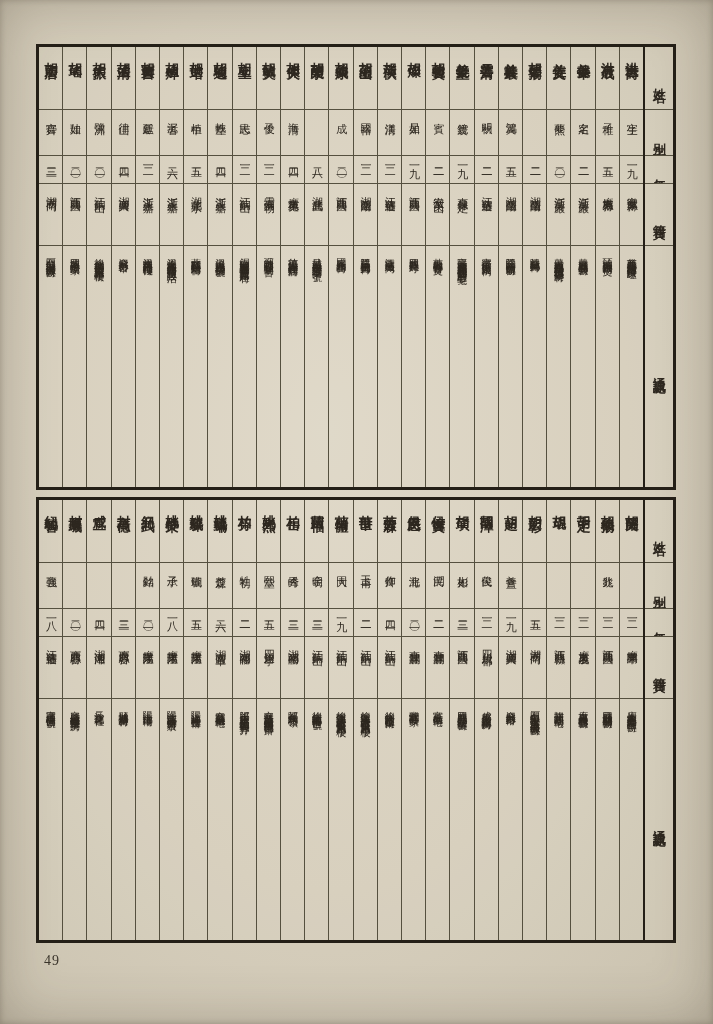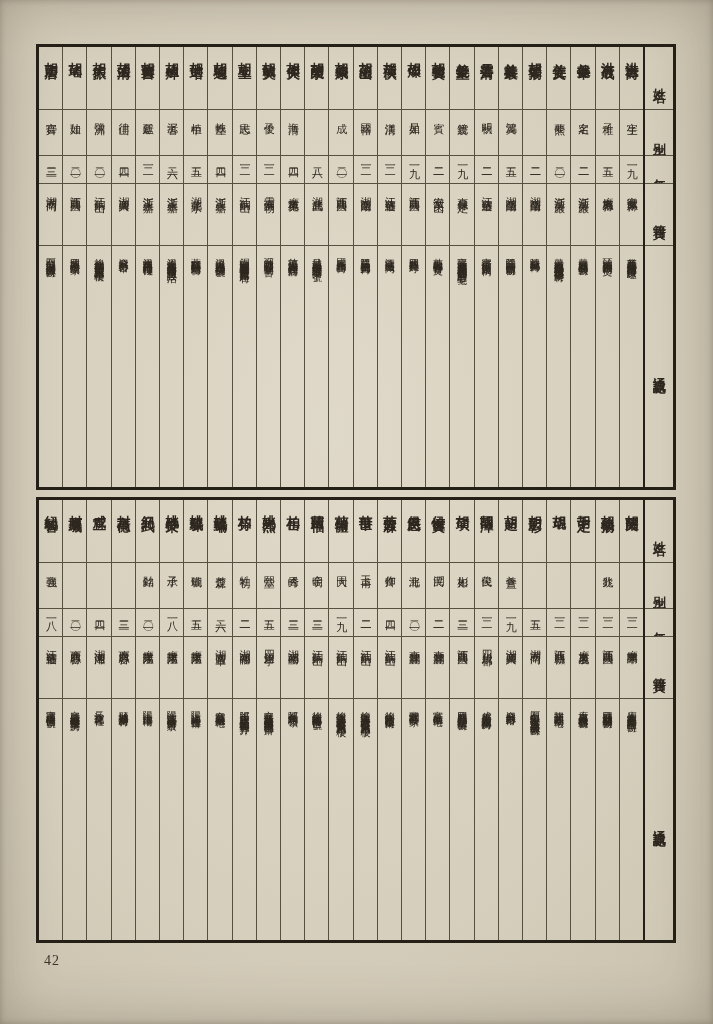--- a/index.html
+++ b/index.html
@@ -937,14 +937,14 @@
           </div>
           <div class="cell cell-origin hcell">
             <span class="vtext t-header">籍貫</span>
           </div>
           <div class="cell cell-addr hcell">
             <span class="vtext t-header">通訊處</span>
           </div>
         </div>
       </div>
   </div>
-  <div class="page-number">42</div>
+  <div class="page-number">49</div>
 </div>
 
 </body></html>

